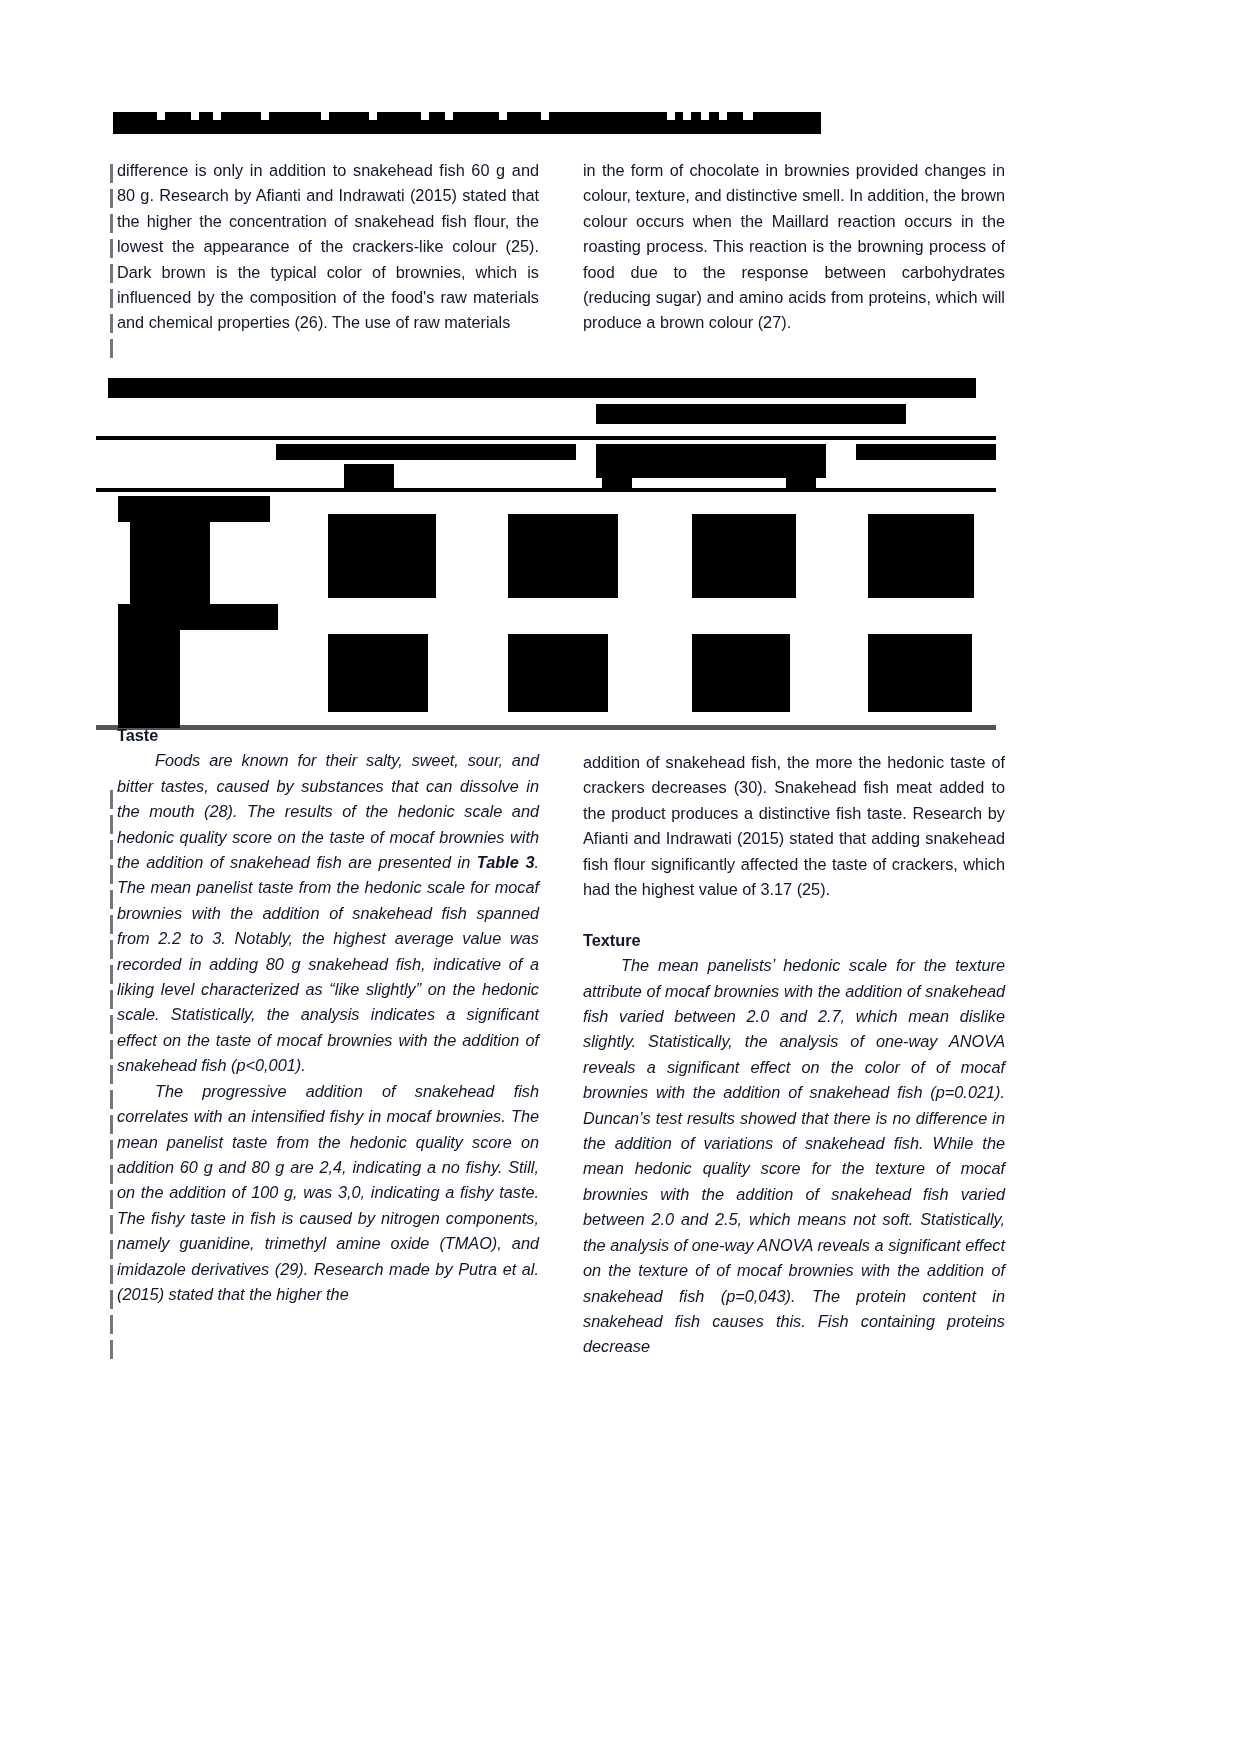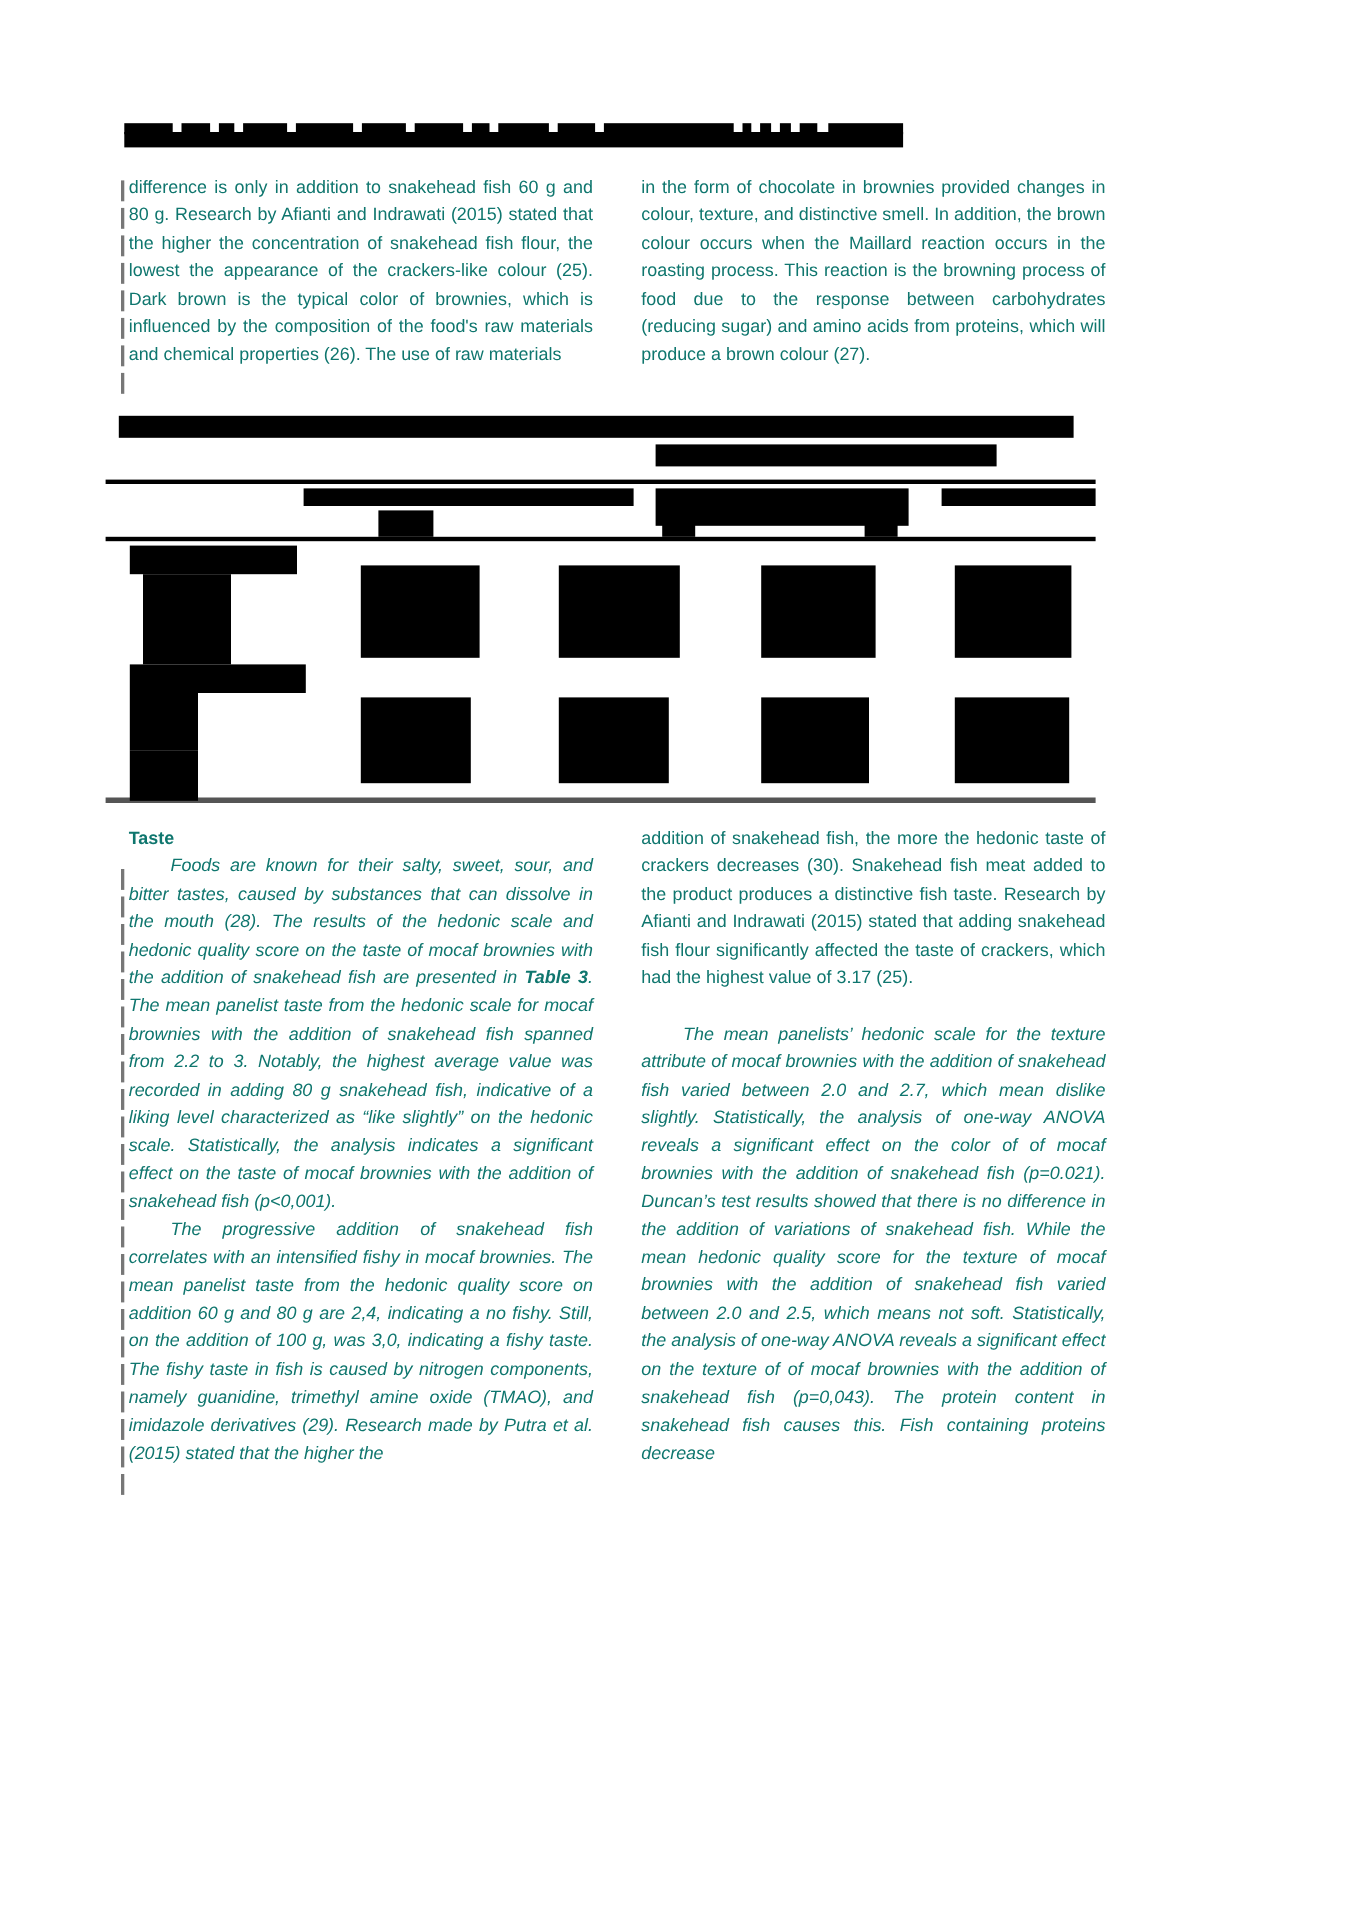--- a/index.html
+++ b/index.html
@@ -43,21 +43,21 @@
   }
 
   
   .col {
     position: absolute;
     width: 422px;
     font-size: 16.3px;
     line-height: 25.4px;
     text-align: justify;
     text-justify: inter-word;
-    color: #0f766e;
+    color: #0f172a;
   }
   .col.left  { left: 117px; }
   .col.right { left: 583px; }
 
   .col p {
     margin: 0;
   }
   .col p.ind { text-indent: 38px; font-style: italic; }
   .col h4 {
     margin: 0;
@@ -202,25 +202,26 @@
       <i style="height: 19px; background: rgb(119, 119, 119);"></i>
       <i style="height: 19px; background: rgb(119, 119, 119);"></i>
       <i style="height: 19px; background: rgb(119, 119, 119);"></i>
       <i style="height: 19px; background: rgb(119, 119, 119);"></i>
       <i style="height: 19px; background: rgb(119, 119, 119);"></i>
       <i style="height: 19px; background: rgb(119, 119, 119);"></i>
       <i style="height: 19px; background: rgb(119, 119, 119);"></i>
       <i style="height: 19px; background: rgb(119, 119, 119);"></i>
       <i style="height: 19px; background: rgb(119, 119, 119);"></i>
     </div>
-  <div class="col left" style="top:750px;">
+  <div class="col left" style="top:723px;">
     <h4>Taste</h4>
     <p class="ind"><span>Foods are known for their salty, sweet, sour, and bitter tastes, caused by substances that can dissolve in the mouth (28). The results of the hedonic scale and hedonic quality score on the taste of mocaf brownies with the addition of snakehead fish are presented in </span><b class="tbl">Table 3</b><span>. The mean panelist taste from the hedonic scale for mocaf brownies with the addition of snakehead fish spanned from 2.2 to 3. Notably, the highest average value was recorded in adding 80 g snakehead fish, indicative of a liking level characterized as “like slightly” on the hedonic scale. Statistically, the analysis indicates a significant effect on the taste of mocaf brownies with the addition of snakehead fish (p&lt;0,001).</span></p>
     <p class="ind">The progressive addition of snakehead fish correlates with an intensified fishy in mocaf brownies. The mean panelist taste from the hedonic quality score on addition 60 g and 80 g are 2,4, indicating a no fishy. Still, on the addition of 100 g, was 3,0, indicating a fishy taste. The fishy taste in fish is caused by nitrogen components, namely guanidine, trimethyl amine oxide (TMAO), and imidazole derivatives (29).  Research made by Putra et al. (2015) stated that the higher the</p>
   </div>
 
   <div class="col right" style="top:750px;">
     <p>addition of snakehead fish, the more the hedonic taste of crackers decreases (30). Snakehead fish meat added to the product produces a distinctive fish taste. Research by Afianti and Indrawati (2015) stated that adding snakehead fish flour significantly affected the taste of crackers, which had the highest value of 3.17 (25).</p>
     <div class="gap"></div>
+    <h4>Texture</h4>
     <p class="ind">The mean panelists’ hedonic scale for the texture attribute of mocaf brownies with the addition of snakehead fish varied between 2.0 and 2.7, which mean dislike slightly. Statistically, the analysis of one-way ANOVA reveals a significant effect on the color of of mocaf brownies with the addition of snakehead fish (p=0.021). Duncan’s test results showed that there is no difference in the addition of variations of snakehead fish. While the mean hedonic quality score for the texture of mocaf brownies with the addition of snakehead fish varied between 2.0 and 2.5, which means not soft. Statistically, the analysis of one-way ANOVA reveals a significant effect on the texture of of mocaf brownies with the addition of snakehead fish (p=0,043). The protein content in snakehead fish causes this. Fish containing proteins decrease</p>
   </div>
 
 </div>
 
 </body></html>

